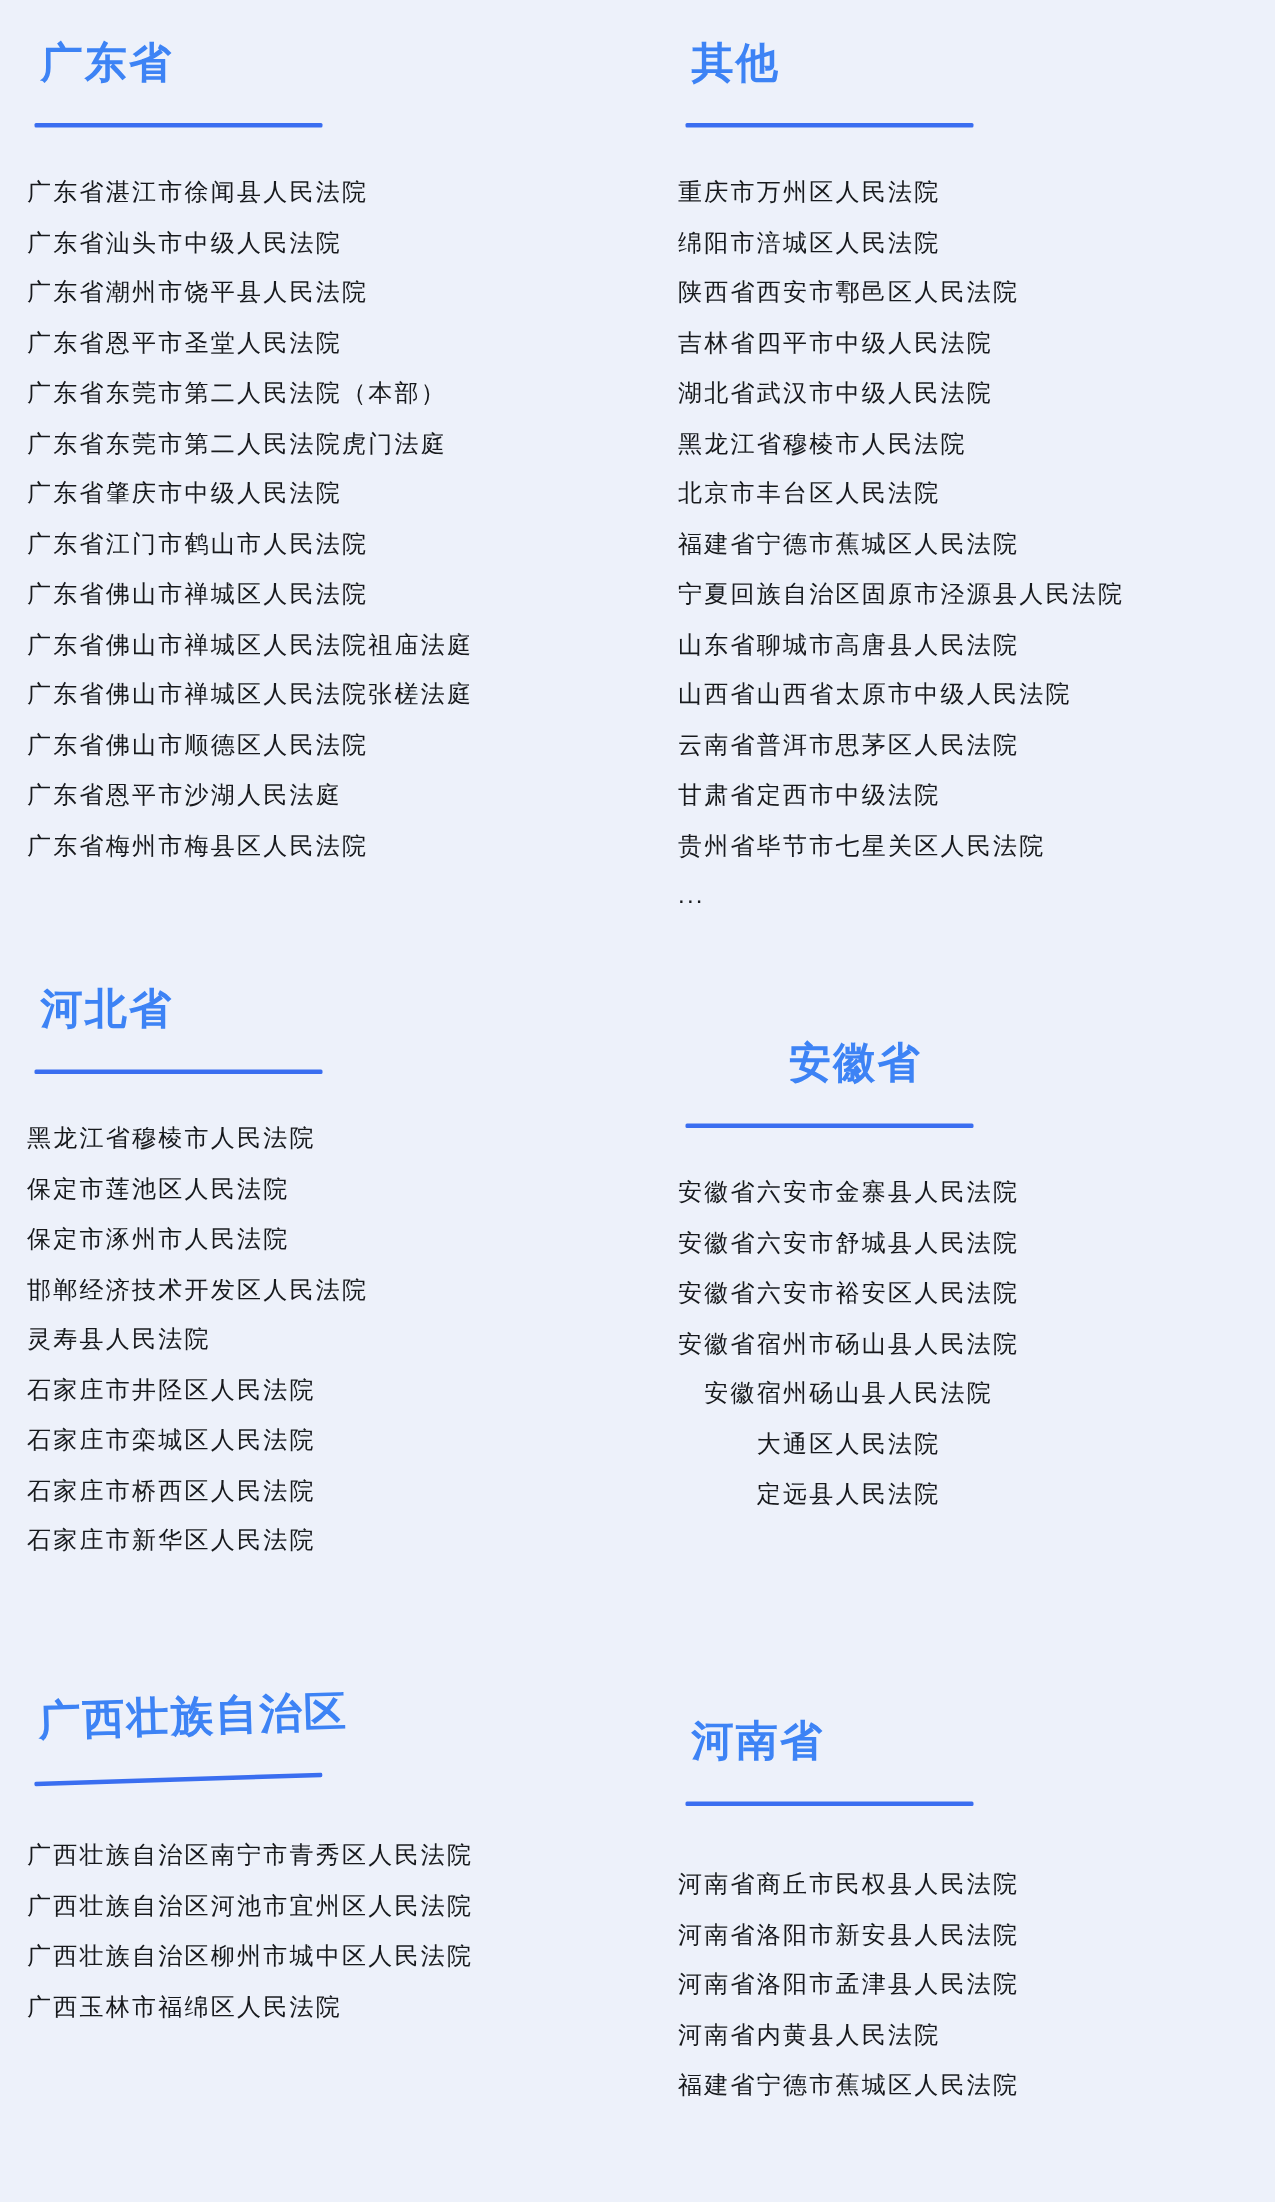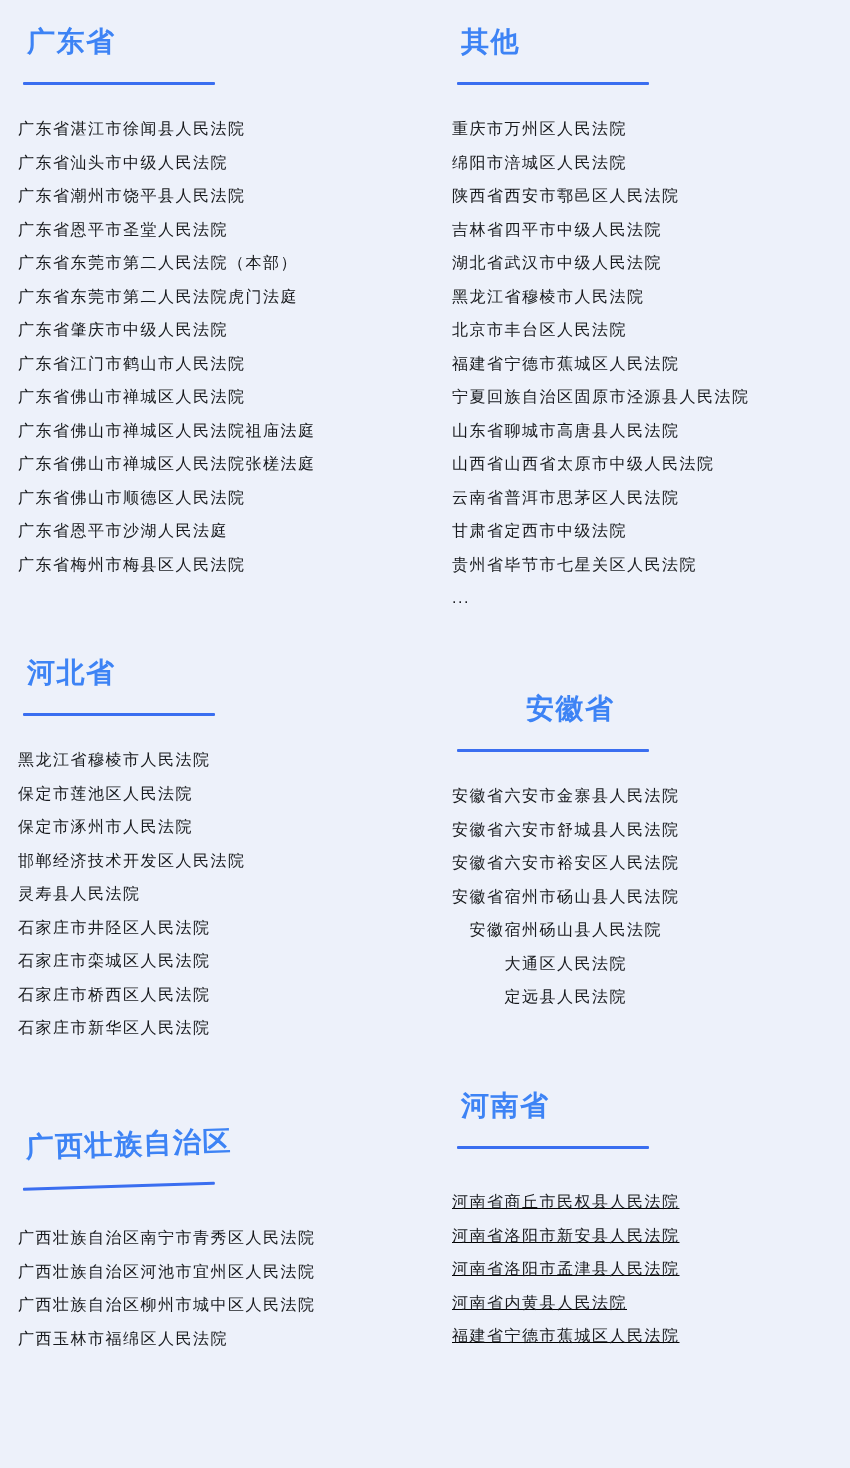--- a/index.html
+++ b/index.html
@@ -12,21 +12,21 @@
   .page {
     position: relative;
     width: 850px; height: 1468px;
   }
   section.col { position: absolute; }
   .s0 { left: 18px;  top: 27px; }
   .s1 { left: 452px; top: 27px; }
   .s2 { left: 18px;  top: 658px; }
   .s3 { left: 452px; top: 694px; text-align: center; }
   .s4 { left: 18px;  top: 1133px; }
-  .s5 { left: 452px; top: 1091px; }
+  .s5 { left: 452px; top: 1146px; }
 
   .headwrap { display: block; }
   .s4 .headwrap {
     transform: rotate(-1.8deg);
     transform-origin: left bottom;
   }
   h2.sec-title {
     margin: 0 0 0 9px;
     font-size: 28px;
     line-height: 30px;
@@ -40,21 +40,21 @@
     width: 192px; height: 3px;
     background: var(--underline, #3a6ef0);
     border-radius: 1px;
   }
   ul.court-list {
     list-style: none;
     margin: 27px 0 0 0;
     padding: 0;
   }
   .s4 ul.court-list { margin-top: 30px; }
-  .s5 ul.court-list { margin-top: 36px; text-decoration: underline; }
+  .s5 ul.court-list { margin-top: 36px; }
   ul.court-list li {
     font-size: 16px;
     line-height: 33.5px;
     letter-spacing: 1.5px;
     color: var(--text, #17191c);
     white-space: nowrap;
   }
 </style>
 </head>
 <body>

